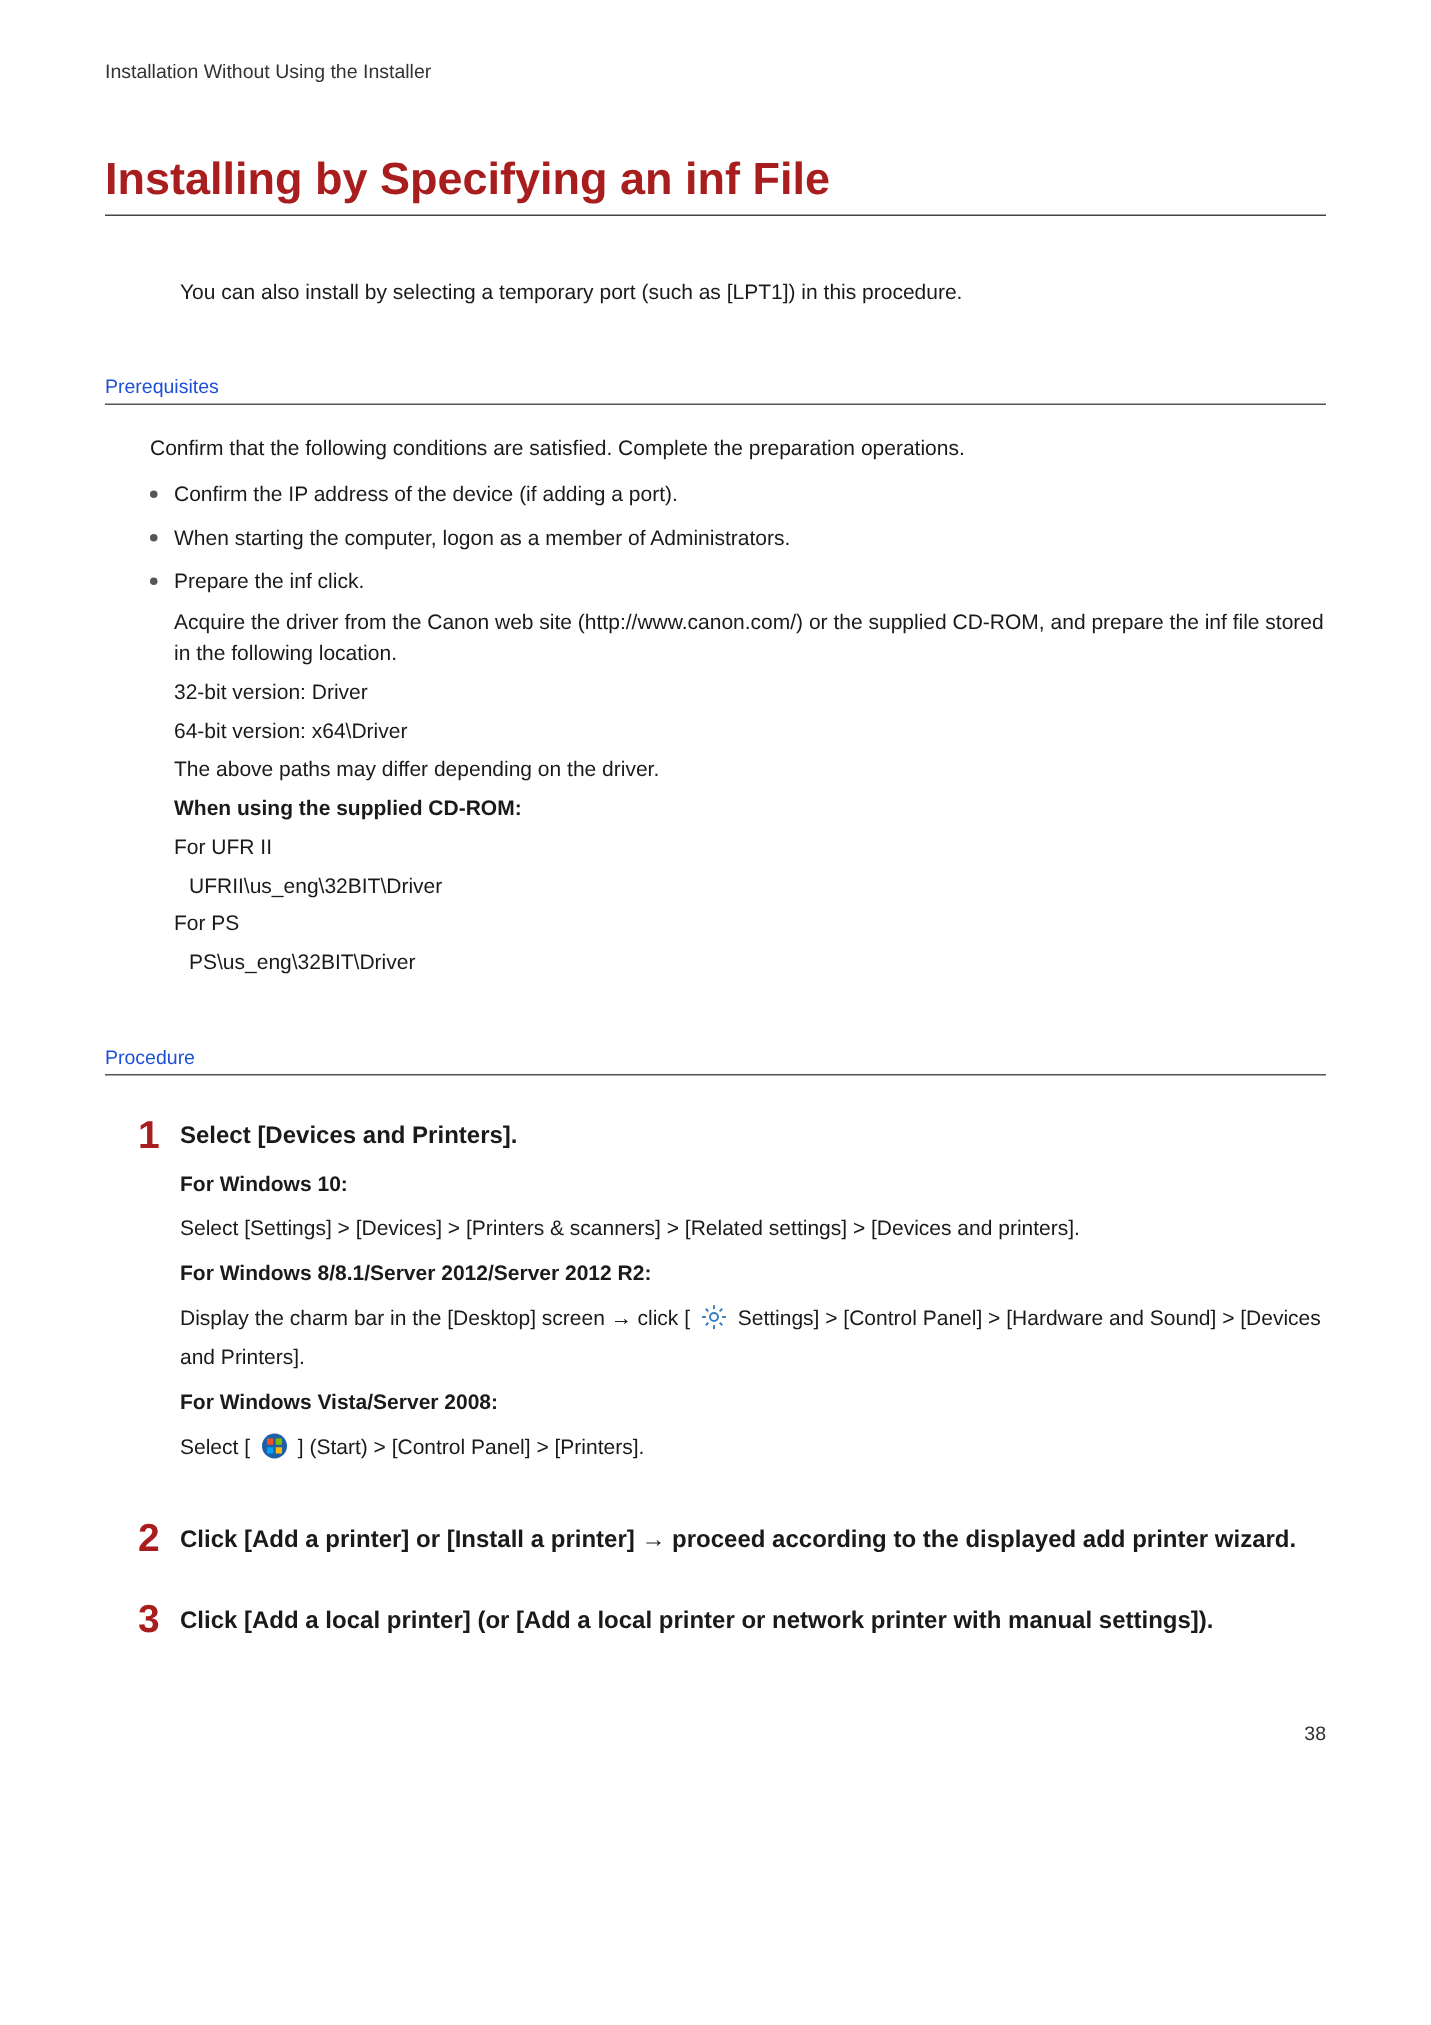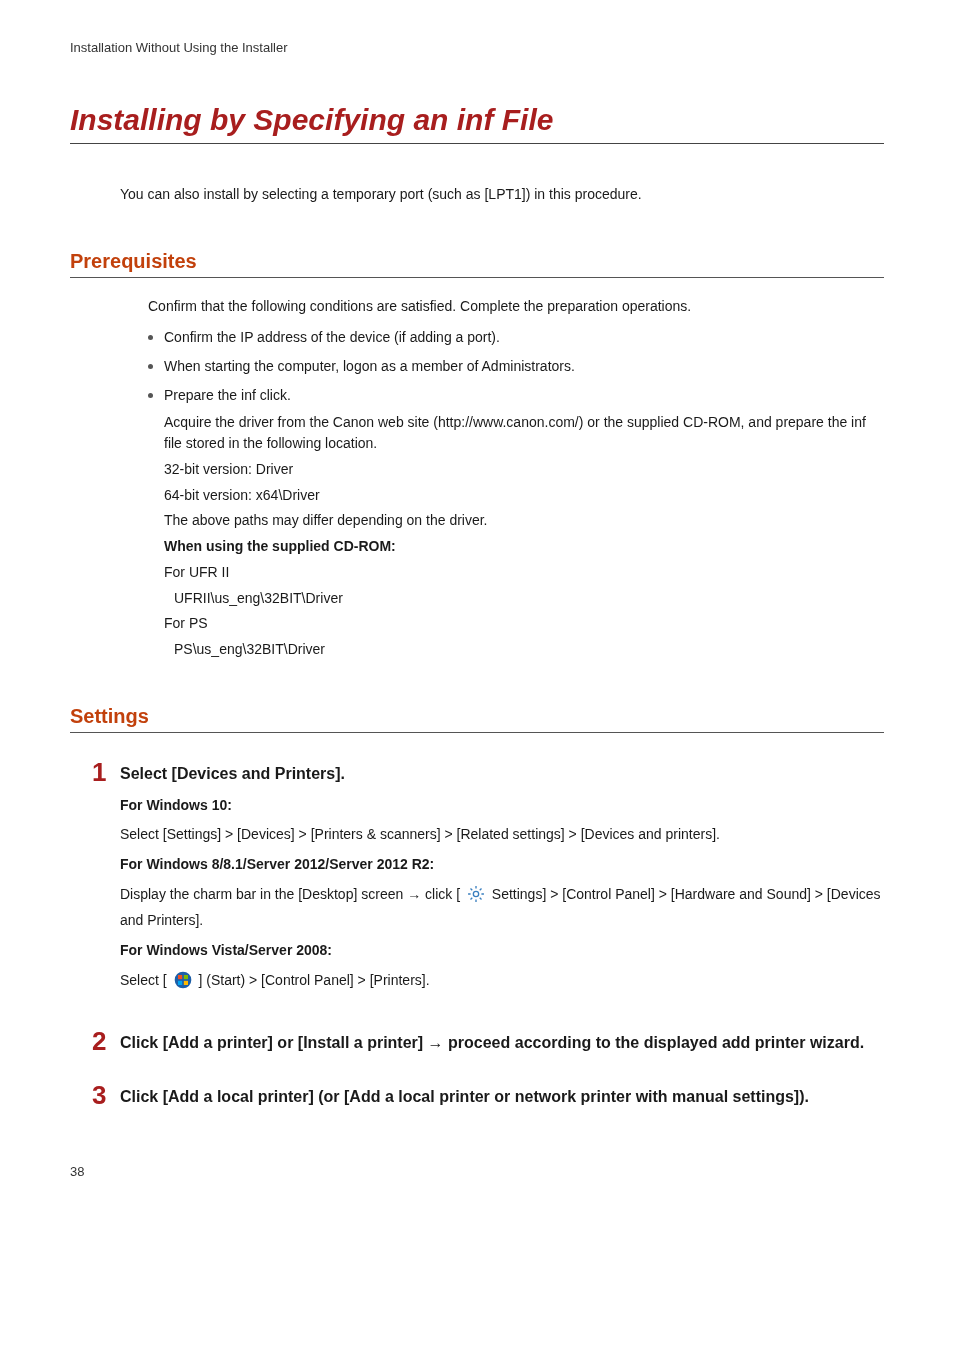--- a/index.html
+++ b/index.html
@@ -16,35 +16,34 @@
     color: #333;
     margin-bottom: 48px;
   }
   h1.title {
     color: #a81e1e;
     font-size: 30px;
     font-weight: 700;
     padding-bottom: 6px;
     border-bottom: 1.5px solid #444;
     margin-bottom: 40px;
-    font-style: italic;
   }
   .intro p {
     margin: 0 0 16px 50px;
     line-height: 1.55;
   }
   h2.section {
-    color: #c2410c;
-    font-size: 20px;
-    font-weight: 700;
+    color: #1d4ed8;
+    font-size: 13px;
+    font-weight: 400;
     padding-bottom: 4px;
     border-bottom: 1px solid #555;
     margin: 44px 0 18px 0;
   }
-  .body-indent { margin-left: 78px; }
+  .body-indent { margin-left: 30px; }
   .lead { margin-bottom: 10px; line-height: 1.5; }
   ul.bullets { list-style: none; padding: 0; }
   ul.bullets > li { position: relative; padding-left: 16px; margin-bottom: 8px; line-height: 1.5; }
   ul.bullets > li::before {
     content: ""; position: absolute; left: 0; top: 8px;
     width: 5px; height: 5px; background: #555; border-radius: 50%;
   }
   .sub { margin-left: 16px; line-height: 1.55; }
   .sub p { margin-bottom: 4px; }
   .sub .strong { font-weight: 700; }
@@ -60,21 +59,21 @@
     font-weight: 700; font-size: 16px; line-height: 1.35; padding-top: 4px;
   }
   .step-body { margin-left: 50px; margin-top: 2px; }
   .step-body p { margin-bottom: 8px; line-height: 1.55; }
   .step-body .strong { font-weight: 700; }
 
   
   .icon-gear, .icon-start {
     display: inline-block; vertical-align: -5px; margin: 0 2px;
   }
-  .page-num { text-align: left; color: #333; font-size: 13px; margin-top: 56px; }
+  .page-num { text-align: right; color: #333; font-size: 13px; margin-top: 56px; }
 </style>
 </head>
 <body>
 
 <div class="running-head">Installation Without Using the Installer</div>
 
 <h1 class="title">Installing by Specifying an inf File</h1>
 
 <div class="intro">
   <p>You can also install by selecting a temporary port (such as [LPT1]) in this procedure.</p>
@@ -97,21 +96,21 @@
         <p class="strong">When using the supplied CD-ROM:</p>
         <p>For UFR II</p>
         <p class="inset">UFRII\us_eng\32BIT\Driver</p>
         <p>For PS</p>
         <p class="inset">PS\us_eng\32BIT\Driver</p>
       </div>
     </li>
   </ul>
 </div>
 
-<h2 class="section">Settings</h2>
+<h2 class="section">Procedure</h2>
 
 <div class="step">
   <div class="num">1</div>
   <div class="step-title">Select [Devices and Printers].</div>
 </div>
 <div class="step-body">
   <p class="strong">For Windows 10:</p>
   <p>Select [Settings] &gt; [Devices] &gt; [Printers &amp; scanners] &gt; [Related settings] &gt; [Devices and printers].</p>
 
   <p class="strong">For Windows 8/8.1/Server 2012/Server 2012 R2:</p>

